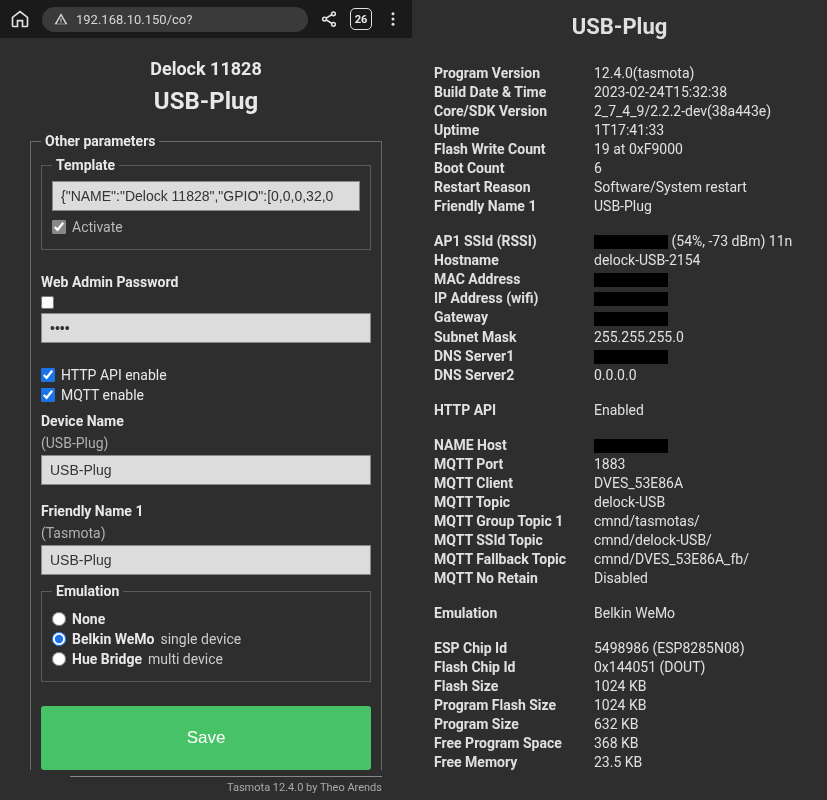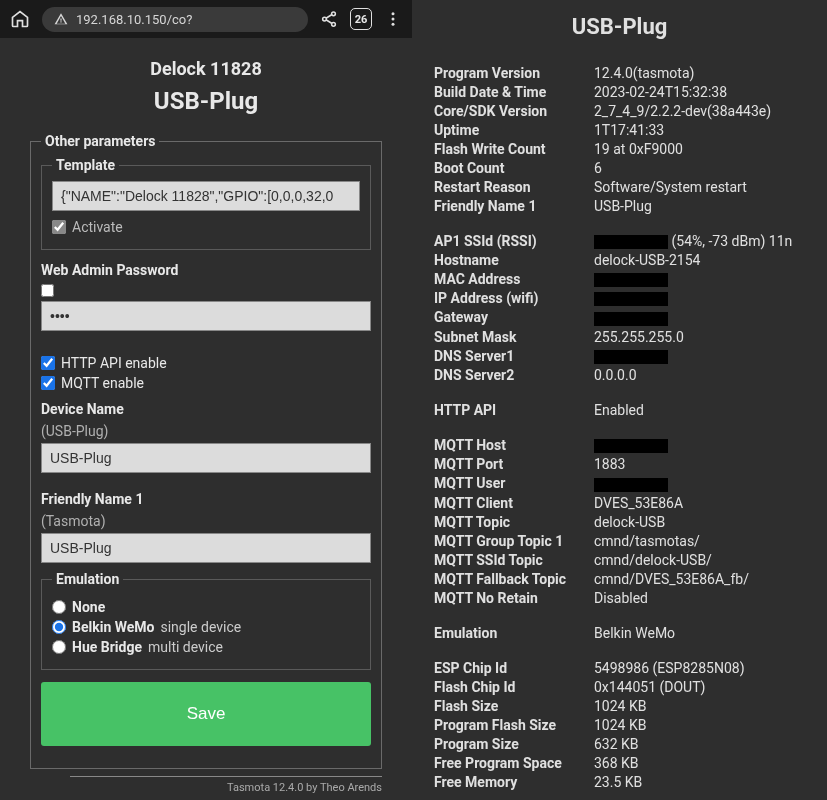--- a/index.html
+++ b/index.html
@@ -75,21 +75,21 @@
       margin-bottom: 12px;
     }
     legend {
       font-size: 14px;
       font-weight: bold;
       padding: 0 4px;
     }
     .inner-fieldset {
       border: 1px solid #5a5a5a;
       padding: 8px 10px 10px;
-      margin-bottom: 12px;
+      margin-bottom: 24px;
     }
     .inner-fieldset legend {
       font-size: 14px;
     }
     .text-input {
       width: 100%;
       padding: 6px 8px;
       background: #dcdcdc;
       border: 1px solid #888;
       color: #333;
@@ -387,32 +387,28 @@
         </tr>
     </tbody>
     <tbody>
         <tr class="spacer-row">
           <td></td>
           <td></td>
         </tr>
       </tbody>
     <tbody>
       <tr>
-          <td>MQTT Host</td>
+          <td>NAME Host</td>
           <td><span class="redact"></span></td>
         </tr>
       <tr>
           <td>MQTT Port</td>
           <td>1883</td>
         </tr>
       <tr>
-          <td>MQTT User</td>
-          <td><span class="redact"></span></td>
-        </tr>
-      <tr>
           <td>MQTT Client</td>
           <td>DVES_53E86A</td>
         </tr>
       <tr>
           <td>MQTT Topic</td>
           <td>delock-USB</td>
         </tr>
       <tr>
           <td>MQTT Group Topic 1</td>
           <td>cmnd/tasmotas/</td>

